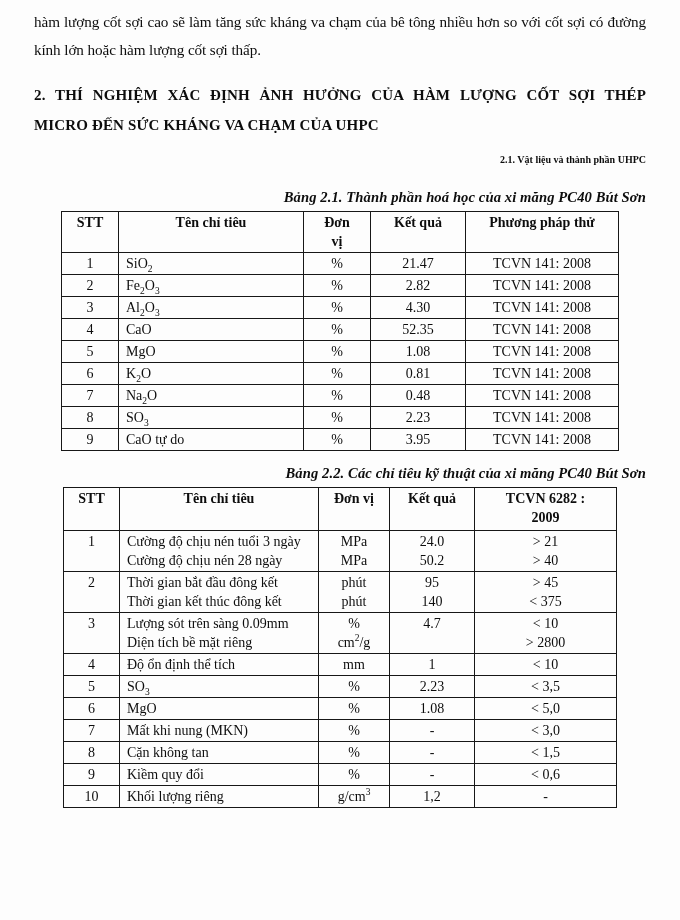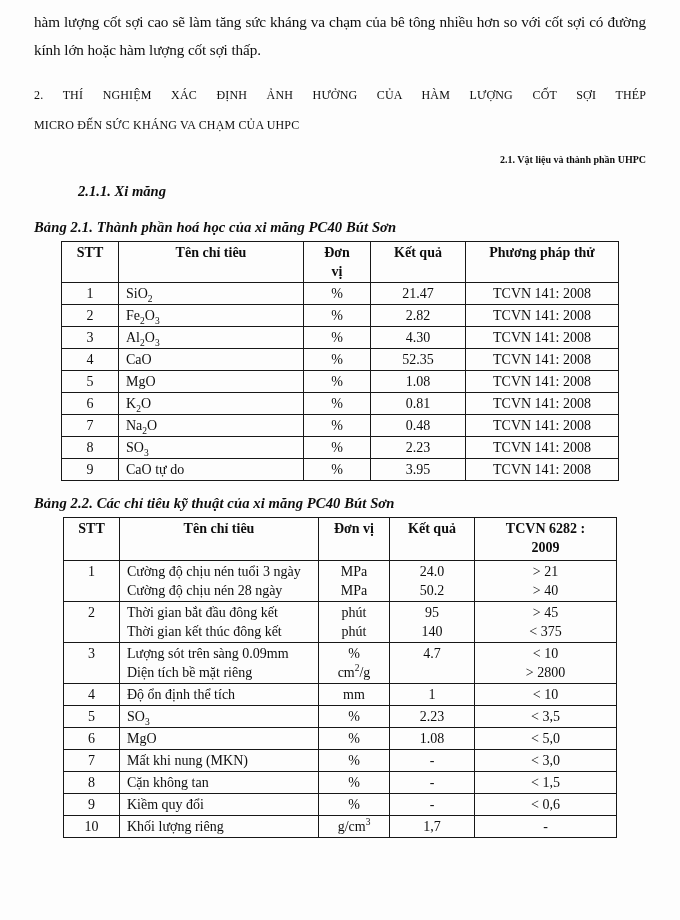--- a/index.html
+++ b/index.html
@@ -34,22 +34,22 @@
   }
   .para.first {
     padding-top: 8px;
   }
   .para.indented {
     text-indent: 36px;
   }
 
   
   .h-section {
-    font-size: 12px;
-    font-weight: normal;
+    font-size: 15px;
+    font-weight: bold;
     line-height: 30px;
     margin: 16px 0 0 0;
     text-align: justify;
     text-align-last: left;
     letter-spacing: 0.15px;
   }
   .h-section .ln {
     display: block;
   }
   .h-section .ln.just {
@@ -71,21 +71,21 @@
     line-height: 28px;
     margin: 2px 0 0 0;
     padding-left: 44px;
   }
 
   
   .tbl-caption {
     font-size: 14.6px;
     font-weight: bold;
     font-style: italic;
-    text-align: left;
+    text-align: right;
     margin: 14px 0 5px 0;
     letter-spacing: 0.1px;
   }
 
   
   table.doc-tbl {
     border-collapse: collapse;
     font-size: 14px;
     margin: 0 auto;
     table-layout: fixed;
@@ -138,21 +138,20 @@
 
   <p class="para first">hàm lượng cốt sợi cao sẽ làm tăng sức kháng va chạm của bê tông nhiều hơn so với cốt sợi có đường kính lớn hoặc hàm lượng cốt sợi thấp.</p>
 
   <div class="h-section">
     <span class="ln just">2. THÍ NGHIỆM XÁC ĐỊNH ẢNH HƯỞNG CỦA HÀM LƯỢNG CỐT SỢI THÉP</span>
     <span class="ln">MICRO ĐẾN SỨC KHÁNG VA CHẠM CỦA UHPC</span>
   </div>
 
   <div class="h-sub">2.1. Vật liệu và thành phần UHPC</div>
 
-  <div class="h-subsub">2.1.1. Xi măng</div>
 
 
   <div class="tbl-caption">Bảng  2.1. Thành phần hoá học của xi măng PC40 Bút Sơn</div>
 
   <table class="doc-tbl tbl1">
     <thead>
       <tr>
         <th class="col-stt">STT</th>
         <th class="col-name">Tên chỉ tiêu</th>
         <th class="col-unit">Đơn<br>vị</th>
@@ -300,19 +299,19 @@
           <td class="col-stt c-center">9</td>
           <td class="col-name c-left">Kiềm quy đổi</td>
           <td class="col-unit c-center">%</td>
           <td class="col-res c-center">-</td>
           <td class="col-std c-center">&lt; 0,6</td>
         </tr>
         <tr>
           <td class="col-stt c-center">10</td>
           <td class="col-name c-left">Khối lượng riêng</td>
           <td class="col-unit c-center">g/cm<sup>3</sup></td>
-          <td class="col-res c-center">1,7</td>
+          <td class="col-res c-center">1,2</td>
           <td class="col-std c-center">-</td>
         </tr>
       </tbody>
   </table>
 
 </div>
 
 </body></html>

